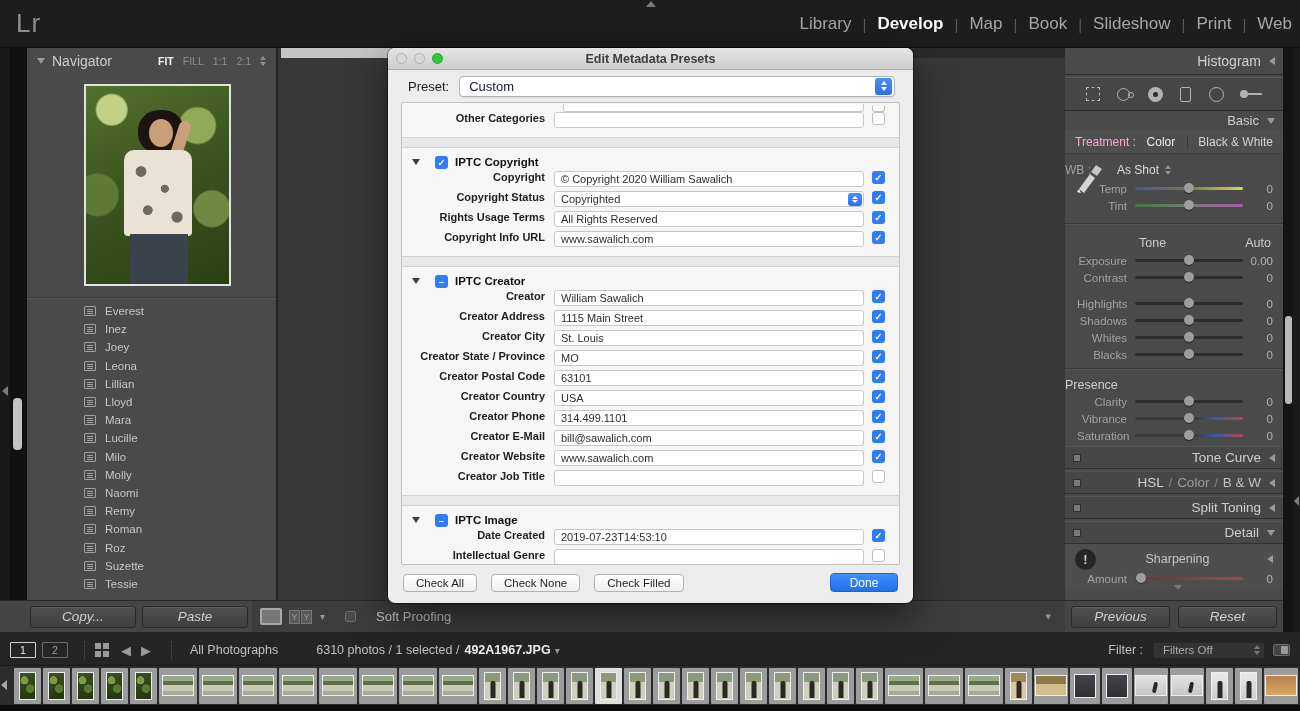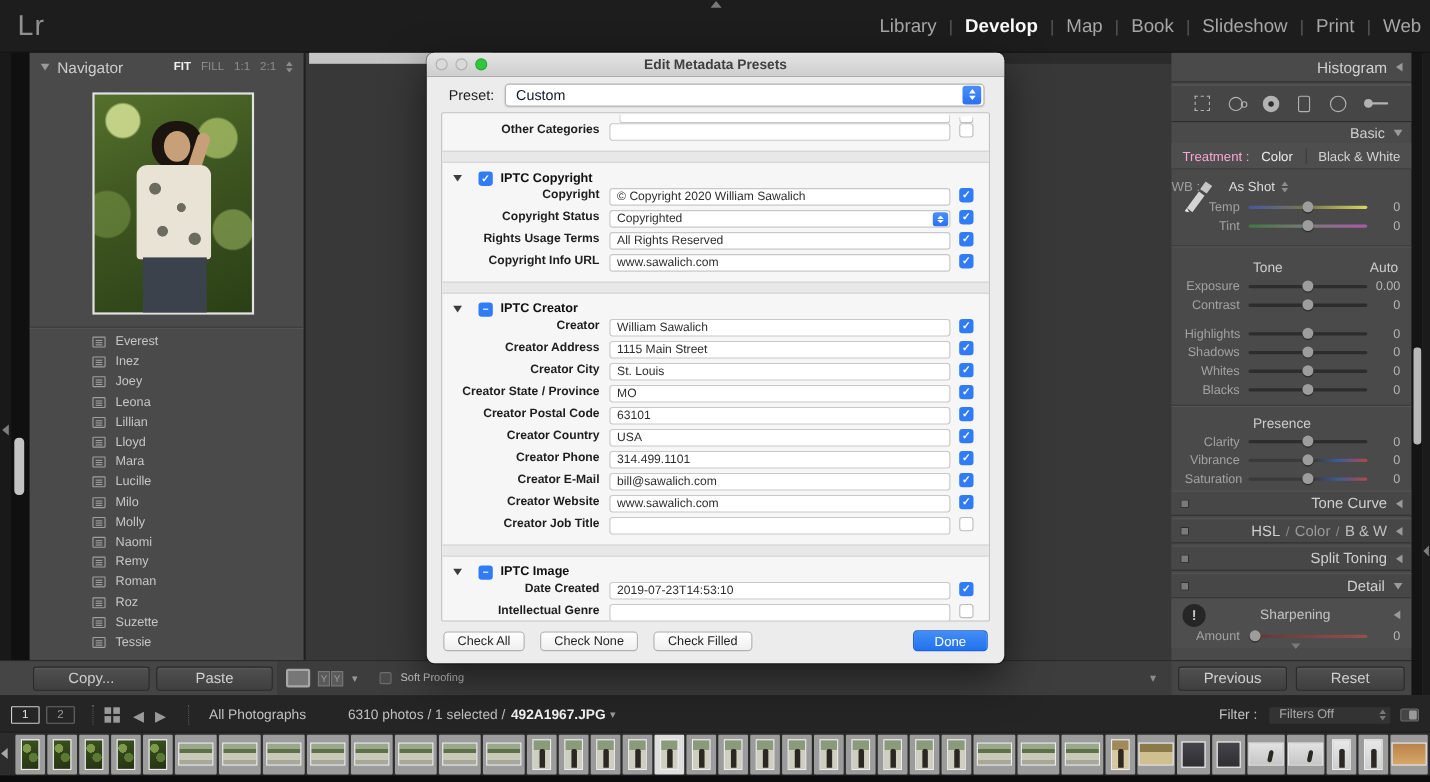--- a/index.html
+++ b/index.html
@@ -53,35 +53,35 @@
   .np-skirt{position:absolute;left:44px;top:148px;width:58px;height:54px;background:#3c424c;}
   .nav-div{position:absolute;left:0;top:249px;width:100%;height:2px;background:#3a3a3a;border-bottom:1px solid #575757;}
   .collections{position:absolute;left:0;top:254px;width:100%;}
   .citem{height:18.2px;display:flex;align-items:center;padding-left:57px;gap:9px;}
   .cicon{width:12px;height:10px;border:1px solid #a0a0a0;border-radius:1px;position:relative;flex:none;}
   .cicon::before{content:"";position:absolute;left:2px;right:2px;top:2px;height:1px;background:#a0a0a0;box-shadow:0 2px 0 #a0a0a0,0 4px 0 #a0a0a0;}
   .clabel{font-size:11.5px;color:#c6c6c6;}
 
   
   .btnbar{position:absolute;top:600px;height:32px;background:#454545;border-top:1px solid #2a2a2a;display:flex;align-items:center;}
-  .lr-btn{height:22px;background:linear-gradient(180deg,#505050,#3f3f3f);border:1px solid #2a2a2a;box-shadow:inset 0 1px 0 rgba(255,255,255,.08);border-radius:3px;color:#cfcfcf;font-size:13.5px;display:flex;align-items:center;justify-content:center;}
+  .lr-btn{height:22px;background:linear-gradient(180deg,#505050,#3f3f3f);border:1px solid #2a2a2a;box-shadow:inset 0 1px 0 rgba(255,255,255,.08);border-radius:3px;color:#cfcfcf;font-size:13.5px;display:flex;align-items:center;justify-content:center;font-style:italic;}
   #left-btnbar{left:0;width:252px;padding-left:30px;gap:6px;}
   #left-btnbar .lr-btn{width:106px;}
   #right-btnbar{left:1065px;width:218px;padding:0 6px;gap:8px;}
   #right-btnbar .lr-btn{flex:1;}
 
   
   .center-toolbar{position:absolute;left:252px;top:600px;width:813px;height:32px;background:#3d3d3d;border-top:1px solid #2a2a2a;display:flex;align-items:center;padding-left:8px;}
   .i-loupe{width:22px;height:17px;border:2px solid #a8a8a8;background:#777;border-radius:2px;margin-right:7px;}
   .i-compare{display:flex;gap:1px;margin-right:4px;}
   .i-compare span{width:11px;height:14px;background:#5a5a5a;border:1px solid #777;color:#9c9c9c;font-size:9px;text-align:center;line-height:13px;}
   .caret{color:#9a9a9a;font-size:10px;margin:0 4px;}
   .softproof{display:flex;align-items:center;gap:8px;margin-left:16px;}
   .sp-cb{width:11px;height:11px;background:#4b4b4b;border:1px solid #6e6e6e;border-radius:2px;}
-  .sp-label{font-size:10px;color:#c6c6c6;}
+  .sp-label{font-size:13px;color:#c6c6c6;margin-left:12px;}
   .ct-caret{margin-left:auto;margin-right:14px;color:#8d8d8d;font-size:11px;}
   .strip-light{position:absolute;left:281px;top:48px;width:166px;height:10px;background:#c5c5c5;}
   .strip-dark{position:absolute;left:895px;top:48px;width:170px;height:10px;background:#2b2b2b;}
 
   
   .right-gutter{position:absolute;left:1283px;top:48px;width:10px;height:584px;background:#141414;}
   .right-edge{position:absolute;left:1293px;top:48px;width:7px;height:584px;background:#1b1b1b;}
   .right-edge .arr{position:absolute;left:1px;top:448px;width:0;height:0;border-top:5px solid transparent;border-bottom:5px solid transparent;border-right:5px solid #7d7d7d;}
   .right-scrollthumb{position:absolute;left:1285px;top:316px;width:7px;height:88px;background:#b8b8b8;border-radius:3px;}
 
@@ -120,21 +120,21 @@
   .sl-thumb{position:absolute;left:calc(50% - 5px);top:-4px;width:10px;height:10px;background:#9d9d9d;border-radius:50%;box-shadow:0 1px 1px rgba(0,0,0,.5);}
   .sl-thumb.left{left:1px;}
   .t-temp{background:linear-gradient(90deg,#4a55a2,#77784a 50%,#d6d65e);}
   .t-tint{background:linear-gradient(90deg,#3f7a3f,#7a7a7a 50%,#a85aa8);}
   .t-vib{background:linear-gradient(90deg,#3a3a3a 0 55%,#3c5a9a 75%,#b04a4a 100%);}
   .t-amount{background:linear-gradient(90deg,#5f3737,#94504e);}
   .sl-value{width:30px;text-align:right;font-size:11.5px;color:#b5b5b5;flex:none;}
   .tone-head{height:18px;display:flex;align-items:center;padding:0 12px 0 74px;font-size:12.5px;color:#cdcdcd;margin-top:4px;}
   .tone-auto{margin-left:auto;}
   .rp-sep{height:2px;border-top:1px solid #3a3a3a;border-bottom:1px solid #555;margin:5px 0;}
-  .pres-head{height:16px;display:flex;align-items:center;padding-left:74px;font-size:12.5px;color:#cdcdcd;margin-top:2px;}
+  .pres-head{height:16px;display:flex;align-items:center;font-size:12.5px;color:#cdcdcd;margin-top:2px;}
   .cpanel{height:23px;display:flex;align-items:center;padding:0 8px;background:#474747;border-top:1px solid #555;border-bottom:1px solid #313131;margin-top:2px;}
   .cp-toggle{width:8px;height:8px;background:#7a7a7a;border:1px solid #2e2e2e;flex:none;}
   .cp-title{margin-left:auto;font-size:13.5px;color:#cfcfcf;}
   .hsl-dim{color:#9a9a9a;}
   .hsl-sep{color:#8a8a8a;margin:0 5px;font-size:12px;}
   .hsl-bw{color:#c0c0c0;}
   .detail-body{background:#4e4e4e;padding:4px 0 2px 0;position:relative;}
   .sharp-row{height:22px;display:flex;align-items:center;padding:0 10px;}
   .warn{width:21px;height:21px;border-radius:50%;background:#262626;color:#c9c9c9;font-weight:700;font-size:13px;text-align:center;line-height:21px;flex:none;}
   .sharp-title{flex:1;text-align:center;font-size:12.5px;color:#c3c3c3;}

